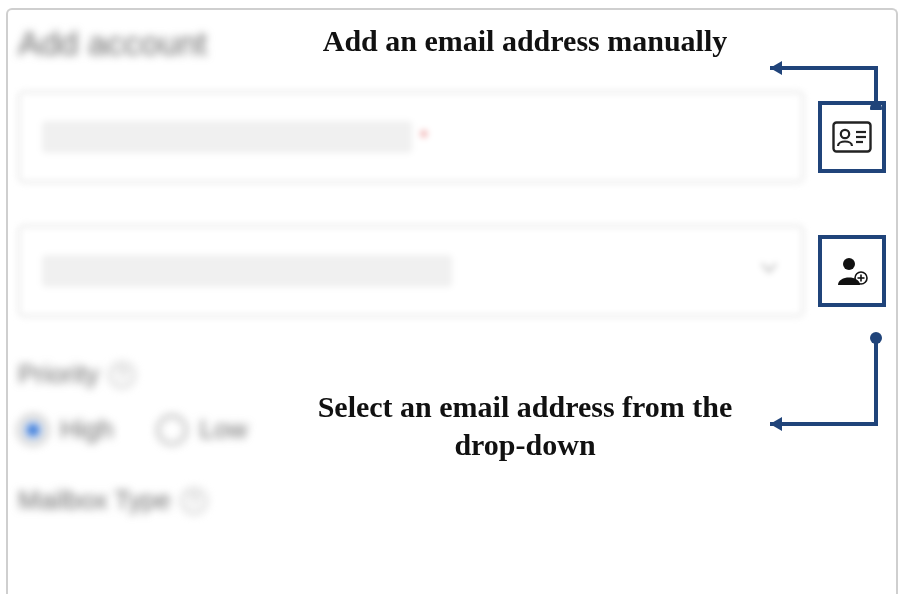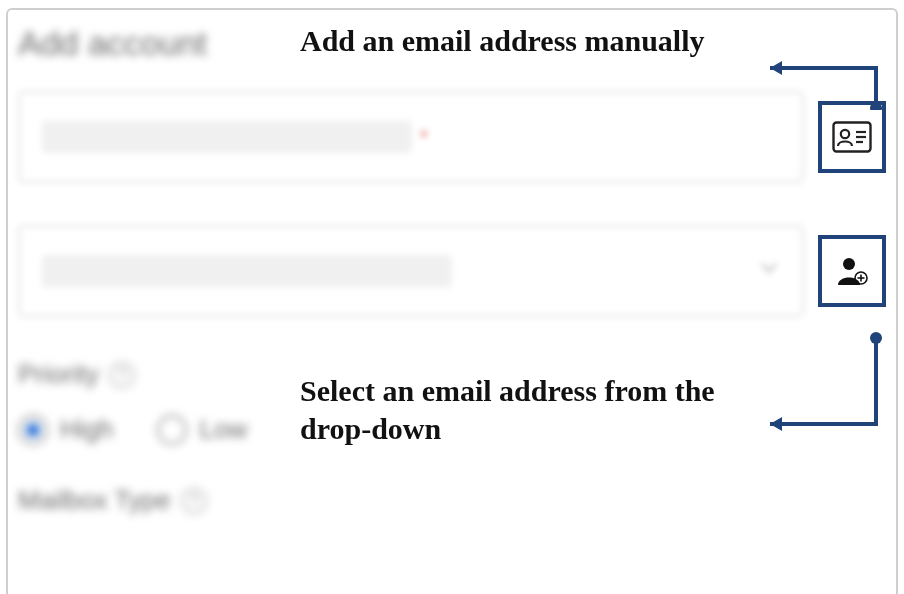--- a/index.html
+++ b/index.html
@@ -113,26 +113,26 @@
     }
     .mailbox-row { margin-top: 40px; }
 
     
     .callout {
       position: absolute;
       font-family: Georgia, "Times New Roman", serif;
       font-size: 30px;
       font-weight: 700;
       color: #111;
-      text-align: left;
+      text-align: center;
       line-height: 1.25;
       pointer-events: none;
     }
     .callout.top { top: 22px; left: 300px; width: 450px; }
-    .callout.bottom { top: 372px; left: 300px; width: 450px; }
+    .callout.bottom { top: 388px; left: 300px; width: 450px; }
 
     svg.connector { position: absolute; pointer-events: none; }
     .connector.top { left: 758px; top: 58px; width: 130px; height: 52px; }
     .connector.bottom { left: 758px; top: 324px; width: 130px; height: 110px; }
   </style>
 </head>
 <body>
 
 <div class="frame">
 

